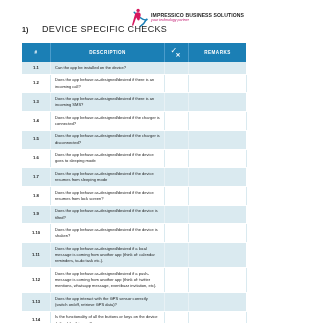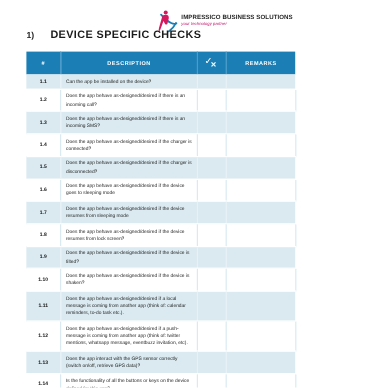--- a/index.html
+++ b/index.html
@@ -59,21 +59,21 @@
     align-items:baseline;
   }
   .title-num{
     font-size:7.2px;
     font-weight:bold;
     color:#222;
     width:20px;
   }
   .title-txt{
     font-size:9px;
-    font-weight:bold;
+    font-weight:normal;
     color:#1a1a1a;
     letter-spacing:.35px;
   }
 
   
   .tbl-wrap{
     position:absolute;
     left:22px;
     top:43px;
     width:221px;

